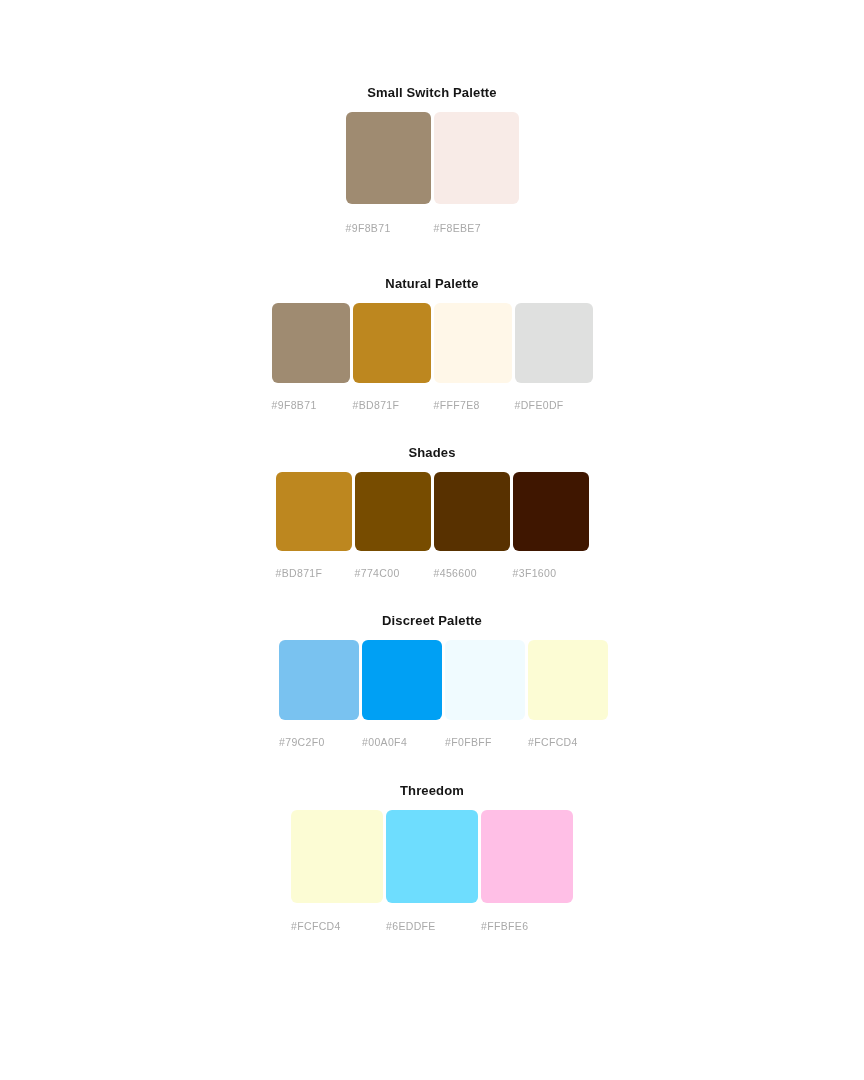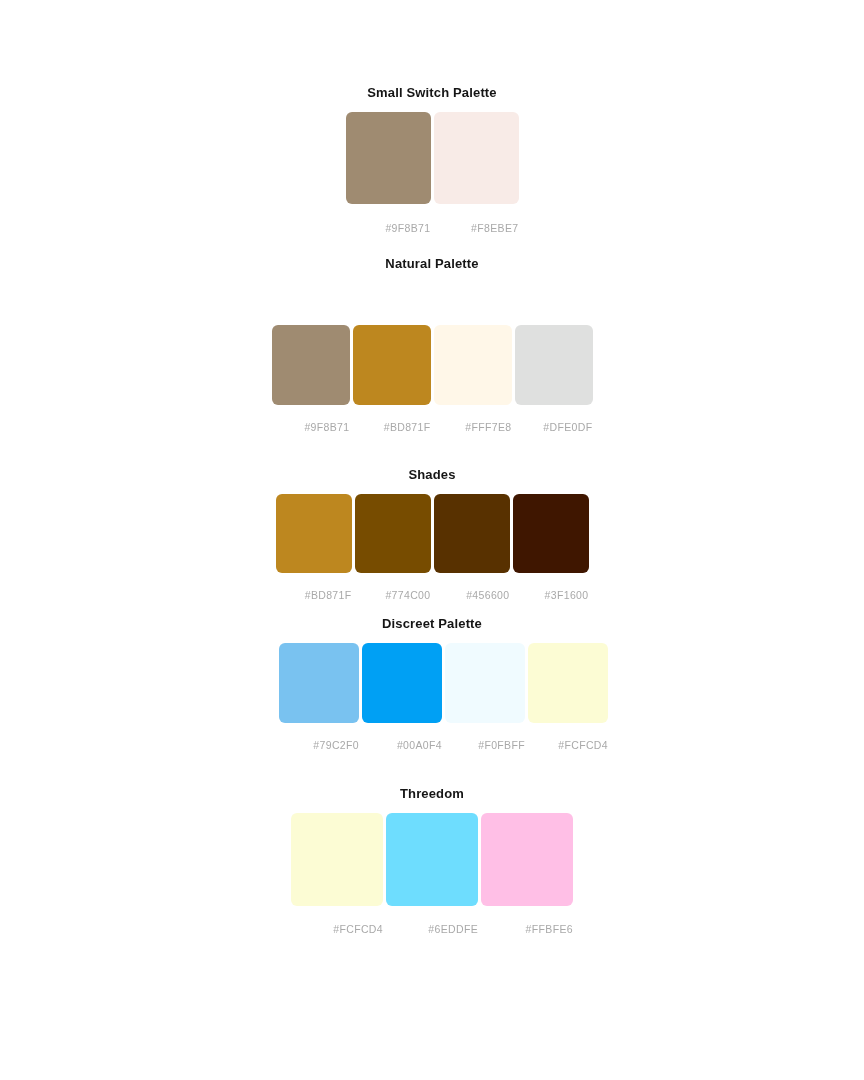--- a/index.html
+++ b/index.html
@@ -47,21 +47,21 @@
   .swatch-row {
     display: flex;
     flex-direction: row;
     justify-content: center;
     align-items: flex-start;
   }
 
   .swatch-cell {
     display: flex;
     flex-direction: column;
-    align-items: flex-end;
+    align-items: flex-start;
   }
 
   .swatch-chip {
     border-radius: 6px;
     display: block;
   }
 
   .swatch-label {
     font-family: "Liberation Sans", sans-serif;
     font-size: 10.5px;
@@ -74,35 +74,35 @@
   }
 
   
   #section-small-switch { margin-bottom: 0; }
   #section-small-switch .palette-title { margin-bottom: 13px; }
   #section-small-switch .swatch-row { gap: 3px; }
   #section-small-switch .swatch-chip { width: 85px; height: 92px; }
   #section-small-switch .swatch-label { margin-top: 19px; }
 
   
-  #section-natural { margin-top: 23px; gap: 42px; }
+  #section-natural { margin-top: 43px; }
   #section-natural .palette-title { margin-bottom: 13px; }
   #section-natural .swatch-row { gap: 3px; }
   #section-natural .swatch-chip { width: 78px; height: 80px; }
   #section-natural .swatch-label { margin-top: 17px; }
 
   
   #section-shades { margin-top: 36px; }
   #section-shades .palette-title { margin-bottom: 13px; }
   #section-shades .swatch-row { gap: 3px; }
   #section-shades .swatch-chip { width: 76px; height: 79px; }
   #section-shades .swatch-label { margin-top: 17px; }
 
   
-  #section-discreet { margin-top: 16px; }
+  #section-discreet { margin-top: 35px; }
   #section-discreet .palette-title { margin-bottom: 13px; }
   #section-discreet .swatch-row { gap: 3px; padding-left: 23px; }
   #section-discreet .swatch-chip { width: 80px; height: 80px; }
   #section-discreet .swatch-label { margin-top: 17px; }
 
   
   #section-threedom { margin-top: 37px; }
   #section-threedom .palette-title { margin-bottom: 13px; }
   #section-threedom .swatch-row { gap: 3px; }
   #section-threedom .swatch-chip { width: 92px; height: 93px; }

